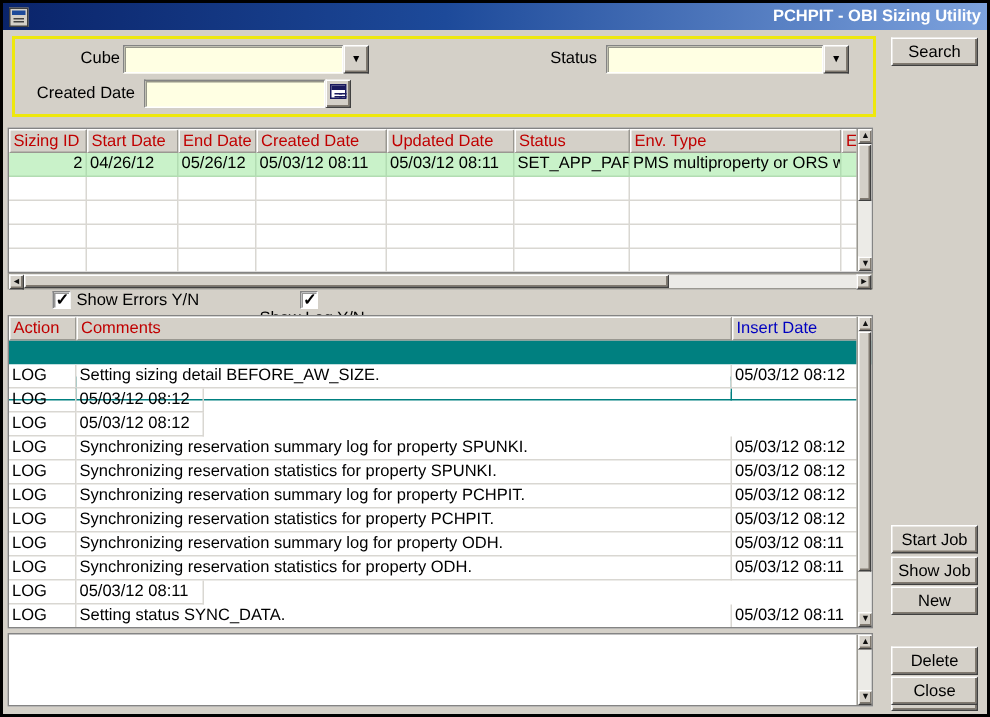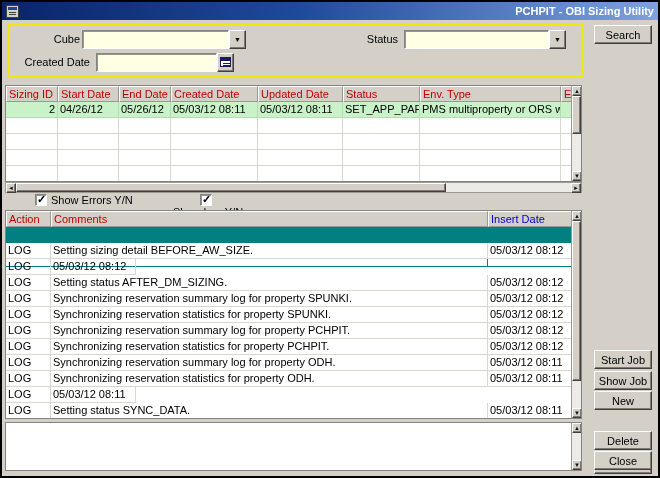--- a/index.html
+++ b/index.html
@@ -208,21 +208,20 @@
           <div class="g-cell" style="width: 45px;">LOG</div>
           <div class="g-cell" style="width: 437px;">Setting sizing detail BEFORE_AW_SIZE.</div>
           <div class="g-cell" style="width: 85px;">05/03/12 08:12</div>
         </div>
         <div class="g-row">
           <div class="g-cell" style="width: 45px;">LOG</div>
           <div class="g-cell" style="width: 85px;">05/03/12 08:12</div>
         </div>
         <div class="g-row">
           <div class="g-cell" style="width: 45px;">LOG</div>
-          <div class="g-cell" style="width: 437px;">Setting status AFTER_DM_SIZING.</div>
           <div class="g-cell" style="width: 85px;">05/03/12 08:12</div>
         </div>
         <div class="g-row">
           <div class="g-cell" style="width: 45px;">LOG</div>
           <div class="g-cell" style="width: 437px;">Synchronizing reservation summary log for property SPUNKI.</div>
           <div class="g-cell" style="width: 85px;">05/03/12 08:12</div>
         </div>
         <div class="g-row">
           <div class="g-cell" style="width: 45px;">LOG</div>
           <div class="g-cell" style="width: 437px;">Synchronizing reservation statistics for property SPUNKI.</div>

